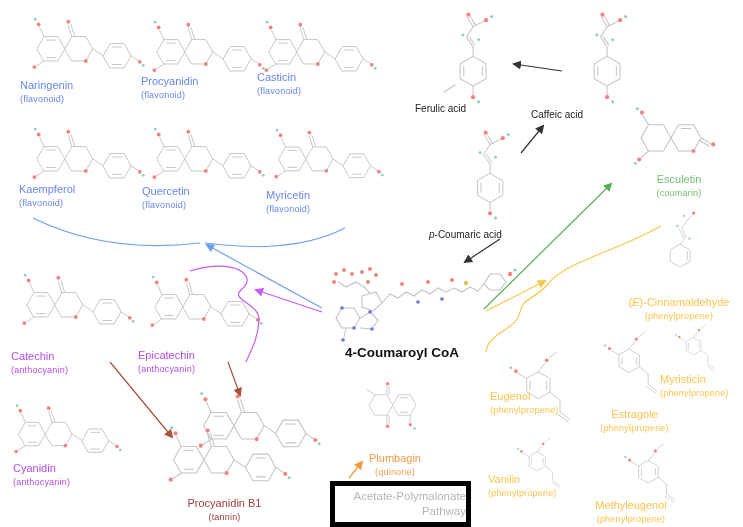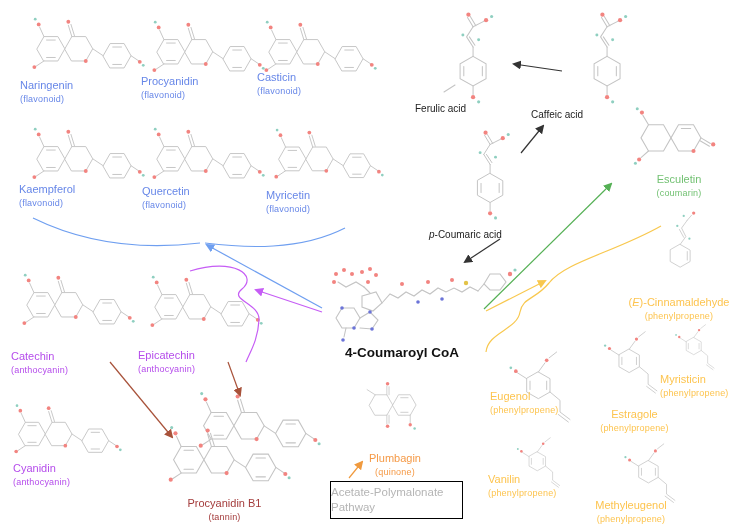--- a/index.html
+++ b/index.html
@@ -18,21 +18,21 @@
   .centered{text-align:center;margin-top:8px;}
   .flav .nm,.flav .cl{color:#6787e8;}
   .anth .nm,.anth .cl{color:#b54ceb;}
   .tann .nm,.tann .cl{color:#a43c3c;}
   .coum .nm,.coum .cl{color:#72c172;}
   .phen .nm,.phen .cl{color:#fdc44f;}
   .quin .nm,.quin .cl{color:#f59a47;}
   .blk .nm{color:#222;font-size:10px;}
   .coa-lbl .nm{color:#111;font-size:13.5px;font-weight:bold;text-align:center;}
   .pbox{position:absolute;left:330px;top:481px;width:131px;height:36px;
-        border:1px solid #000000;color:#b5b5b5;font-size:11.5px;text-align:left;
+        border:5px solid #000000;color:#b5b5b5;font-size:11.5px;text-align:right;
         display:flex;flex-direction:column;justify-content:center;line-height:1.3;}
 </style>
 </head>
 <body>
 
 <div class="stage">
 
   <svg class="layer" width="743" height="527" viewBox="0 0 743 527">
     <defs>
       <marker id="mk-blue" markerUnits="userSpaceOnUse" markerWidth="9" markerHeight="9" refX="7" refY="4.5" orient="auto">

